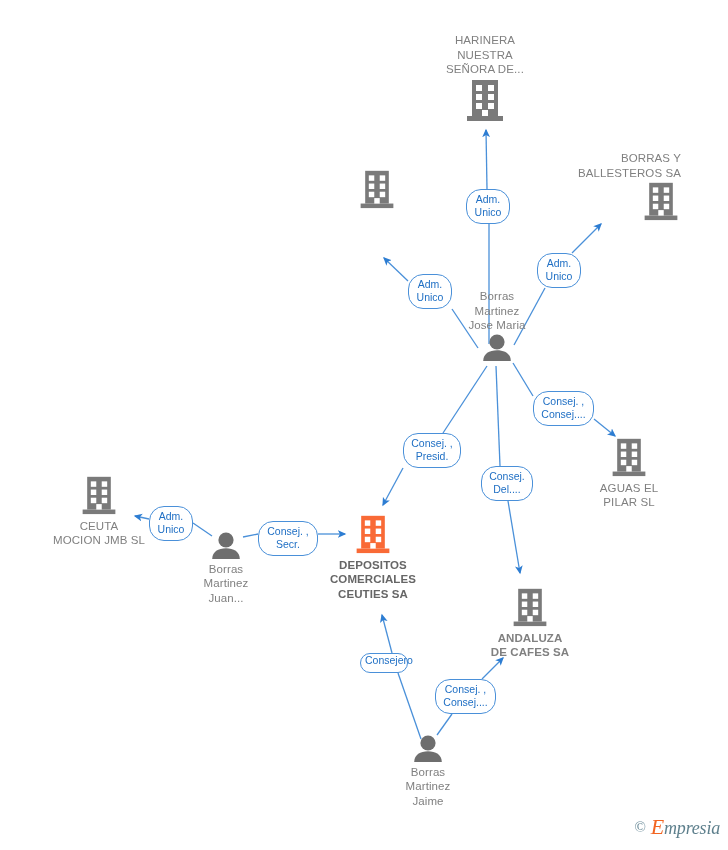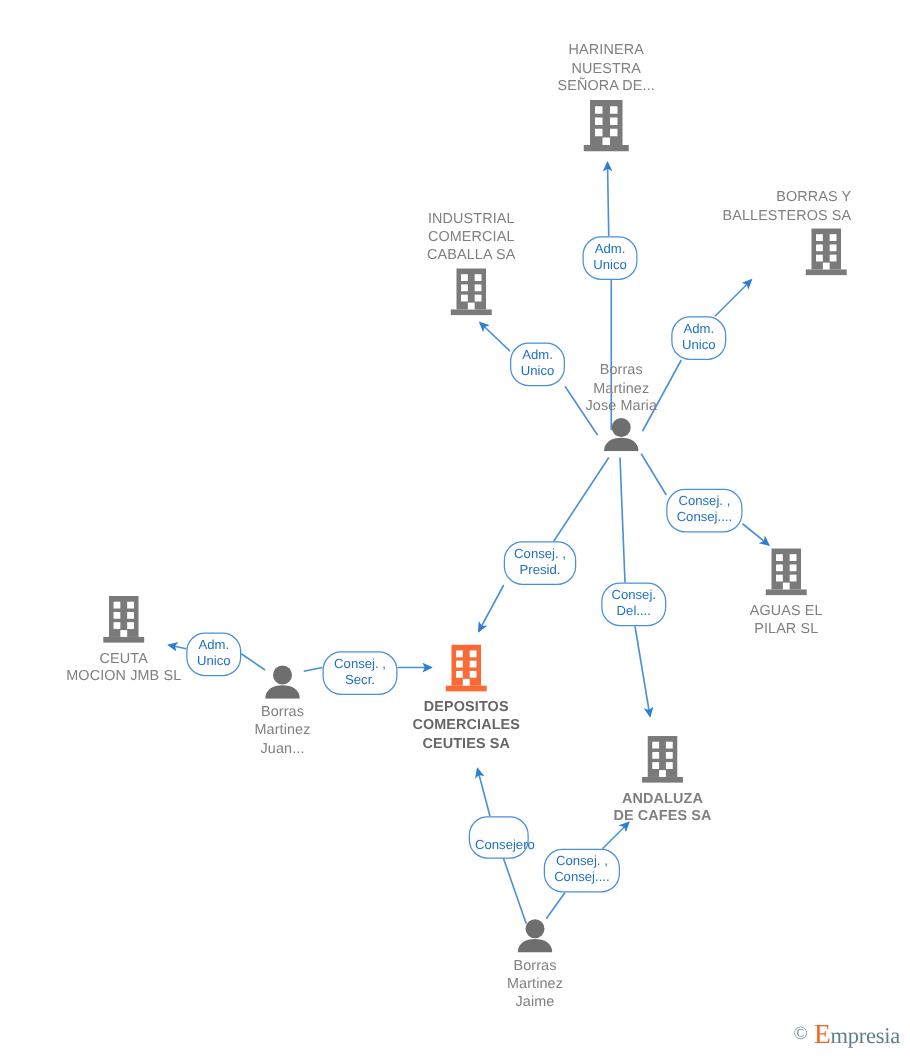--- a/index.html
+++ b/index.html
@@ -74,20 +74,21 @@
     gap: 5px;
     font-size: 17px;
   }
   .wm-c {
     color: #6f8f9c;
     font-size: 15px;
     font-family: "Liberation Serif", serif;
   }
   .wm-text {
     font-family: "Liberation Serif", serif;
+    font-style: italic;
     color: #5d7f8c;
     font-size: 18px;
     letter-spacing: -0.2px;
   }
   .wm-text .wm-e {
     color: #f26522;
     font-size: 22px;
   }
 </style>
 </head>
@@ -152,23 +153,20 @@
             <rect x="25" y="17" width="6" height="6"></rect>
           <rect x="13" y="26" width="6" height="6"></rect>
             <rect x="25" y="26" width="6" height="6"></rect>
           <rect x="19" y="33" width="6" height="6"></rect>
         </g>
       </svg>
     </span>
   </div>
 
   <div class="node node-company" style="left:312px; top:168px; width:130px;">
-    <span class="node-label">INDUSTRIAL
-COMERCIAL
-CABALLA SA</span>
     <span class="node-icon">
       <svg width="40" height="42" viewBox="0 0 44 46" xmlns="http://www.w3.org/2000/svg">
         <g fill="#7a7a7a">
           <rect x="9" y="3" width="26" height="36"></rect>
           <rect x="4" y="39" width="36" height="5"></rect>
         </g>
         <g fill="#ffffff">
           <rect x="13" y="8" width="6" height="6"></rect>
             <rect x="25" y="8" width="6" height="6"></rect>
           <rect x="13" y="17" width="6" height="6"></rect>
@@ -351,21 +349,21 @@
 
   <div class="edge-label" style="left:481px; top:466px; width:52px; height:35px;">Consej.
 Del....</div>
 
   <div class="edge-label" style="left:149px; top:506px; width:44px; height:35px;">Adm.
 Unico</div>
 
   <div class="edge-label" style="left:258px; top:521px; width:60px; height:35px;">Consej. ,
 Secr.</div>
 
-  <div class="edge-label" style="left:375px; top:653px; width:48px; height:20px; line-height:13px; padding:16px 4px;">Consejero</div>
+  <div class="edge-label" style="left:360px; top:653px; width:48px; height:20px; line-height:13px; padding:0 4px;">Consejero</div>
 
   <div class="edge-label" style="left:435px; top:679px; width:61px; height:35px;">Consej. ,
 Consej....</div>
 
   <div class="watermark">
     <span class="wm-c">©</span>
     <span class="wm-text"><span class="wm-e">E</span><span>mpresia</span></span>
   </div>
 
 </div>

